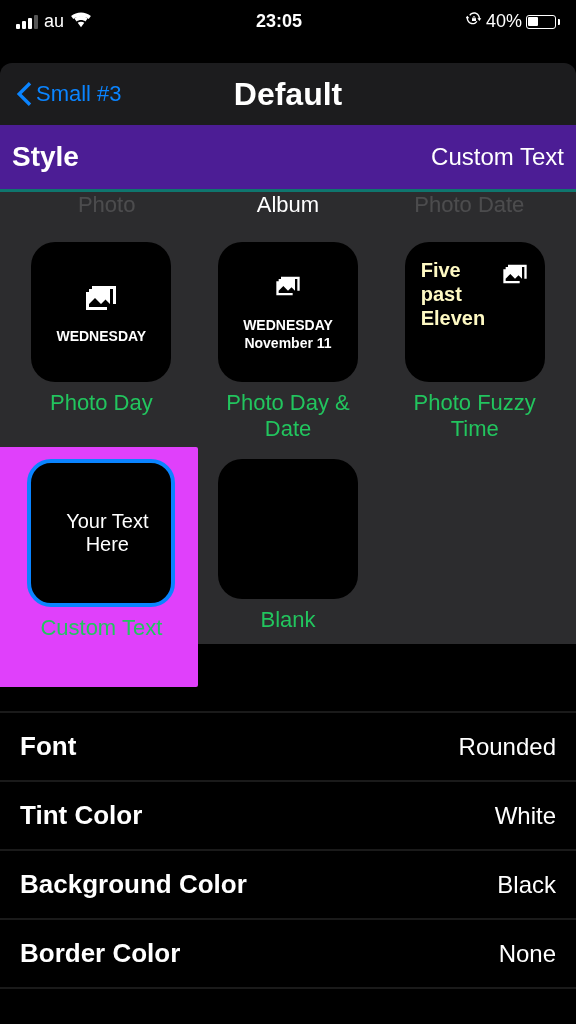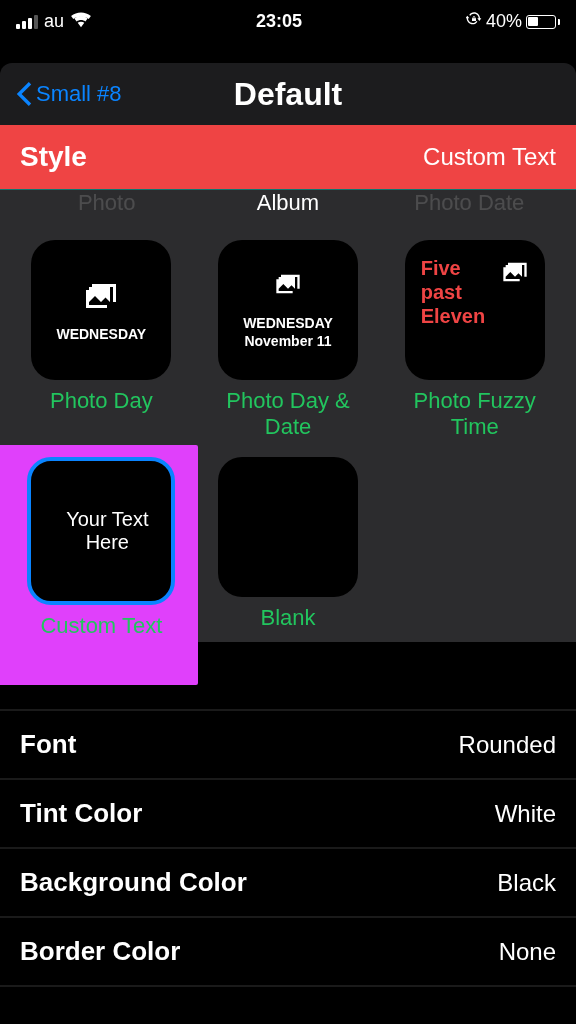--- a/index.html
+++ b/index.html
@@ -107,23 +107,23 @@
       position: absolute;
       left: 50%;
       transform: translateX(-50%);
       font-size: 32px;
       font-weight: 600;
     }
     .section-header {
       display: flex;
       justify-content: space-between;
       align-items: center;
-      padding: 16px 20px;
-      background: #ef4444;
-      border-bottom: 1px solid #0f766e;
+      padding: 16px 12px;
+      background: #4c1d95;
+      border-bottom: 3px solid #0f766e;
     }
     .section-title {
       font-size: 28px;
       font-weight: 700;
     }
     .section-value {
       font-size: 24px;
       color: #fff;
     }
     .grid-container {
@@ -200,21 +200,21 @@
       line-height: 1.3;
     }
     .fuzzy-content {
       display: flex;
       align-items: flex-start;
       justify-content: center;
       gap: 4px;
       width: 100%;
     }
     .fuzzy-text {
-      color: #ef4444;
+      color: #fef9c3;
       font-size: 20px;
       font-weight: 700;
       line-height: 1.2;
       text-align: left;
     }
     .custom-text {
       color: #fff;
       font-size: 20px;
       text-align: center;
       align-self: flex-start;
@@ -290,21 +290,21 @@
       <div class="battery-tip"></div>
     </div>
   </div>
 </div>
 
 <div class="nav-bar">
   <div class="back-btn">
     <svg viewBox="0 0 12 20">
         <path d="M10 0L0 10l10 10 2-2-8-8 8-8z"></path>
       </svg>
-    <span>Small #8</span>
+    <span>Small #3</span>
   </div>
   <div class="nav-title">Default</div>
 </div>
 
 <div class="section-header">
   <span class="section-title">Style</span>
   <span class="section-value">Custom Text</span>
 </div>
 
 <div class="grid-container">

